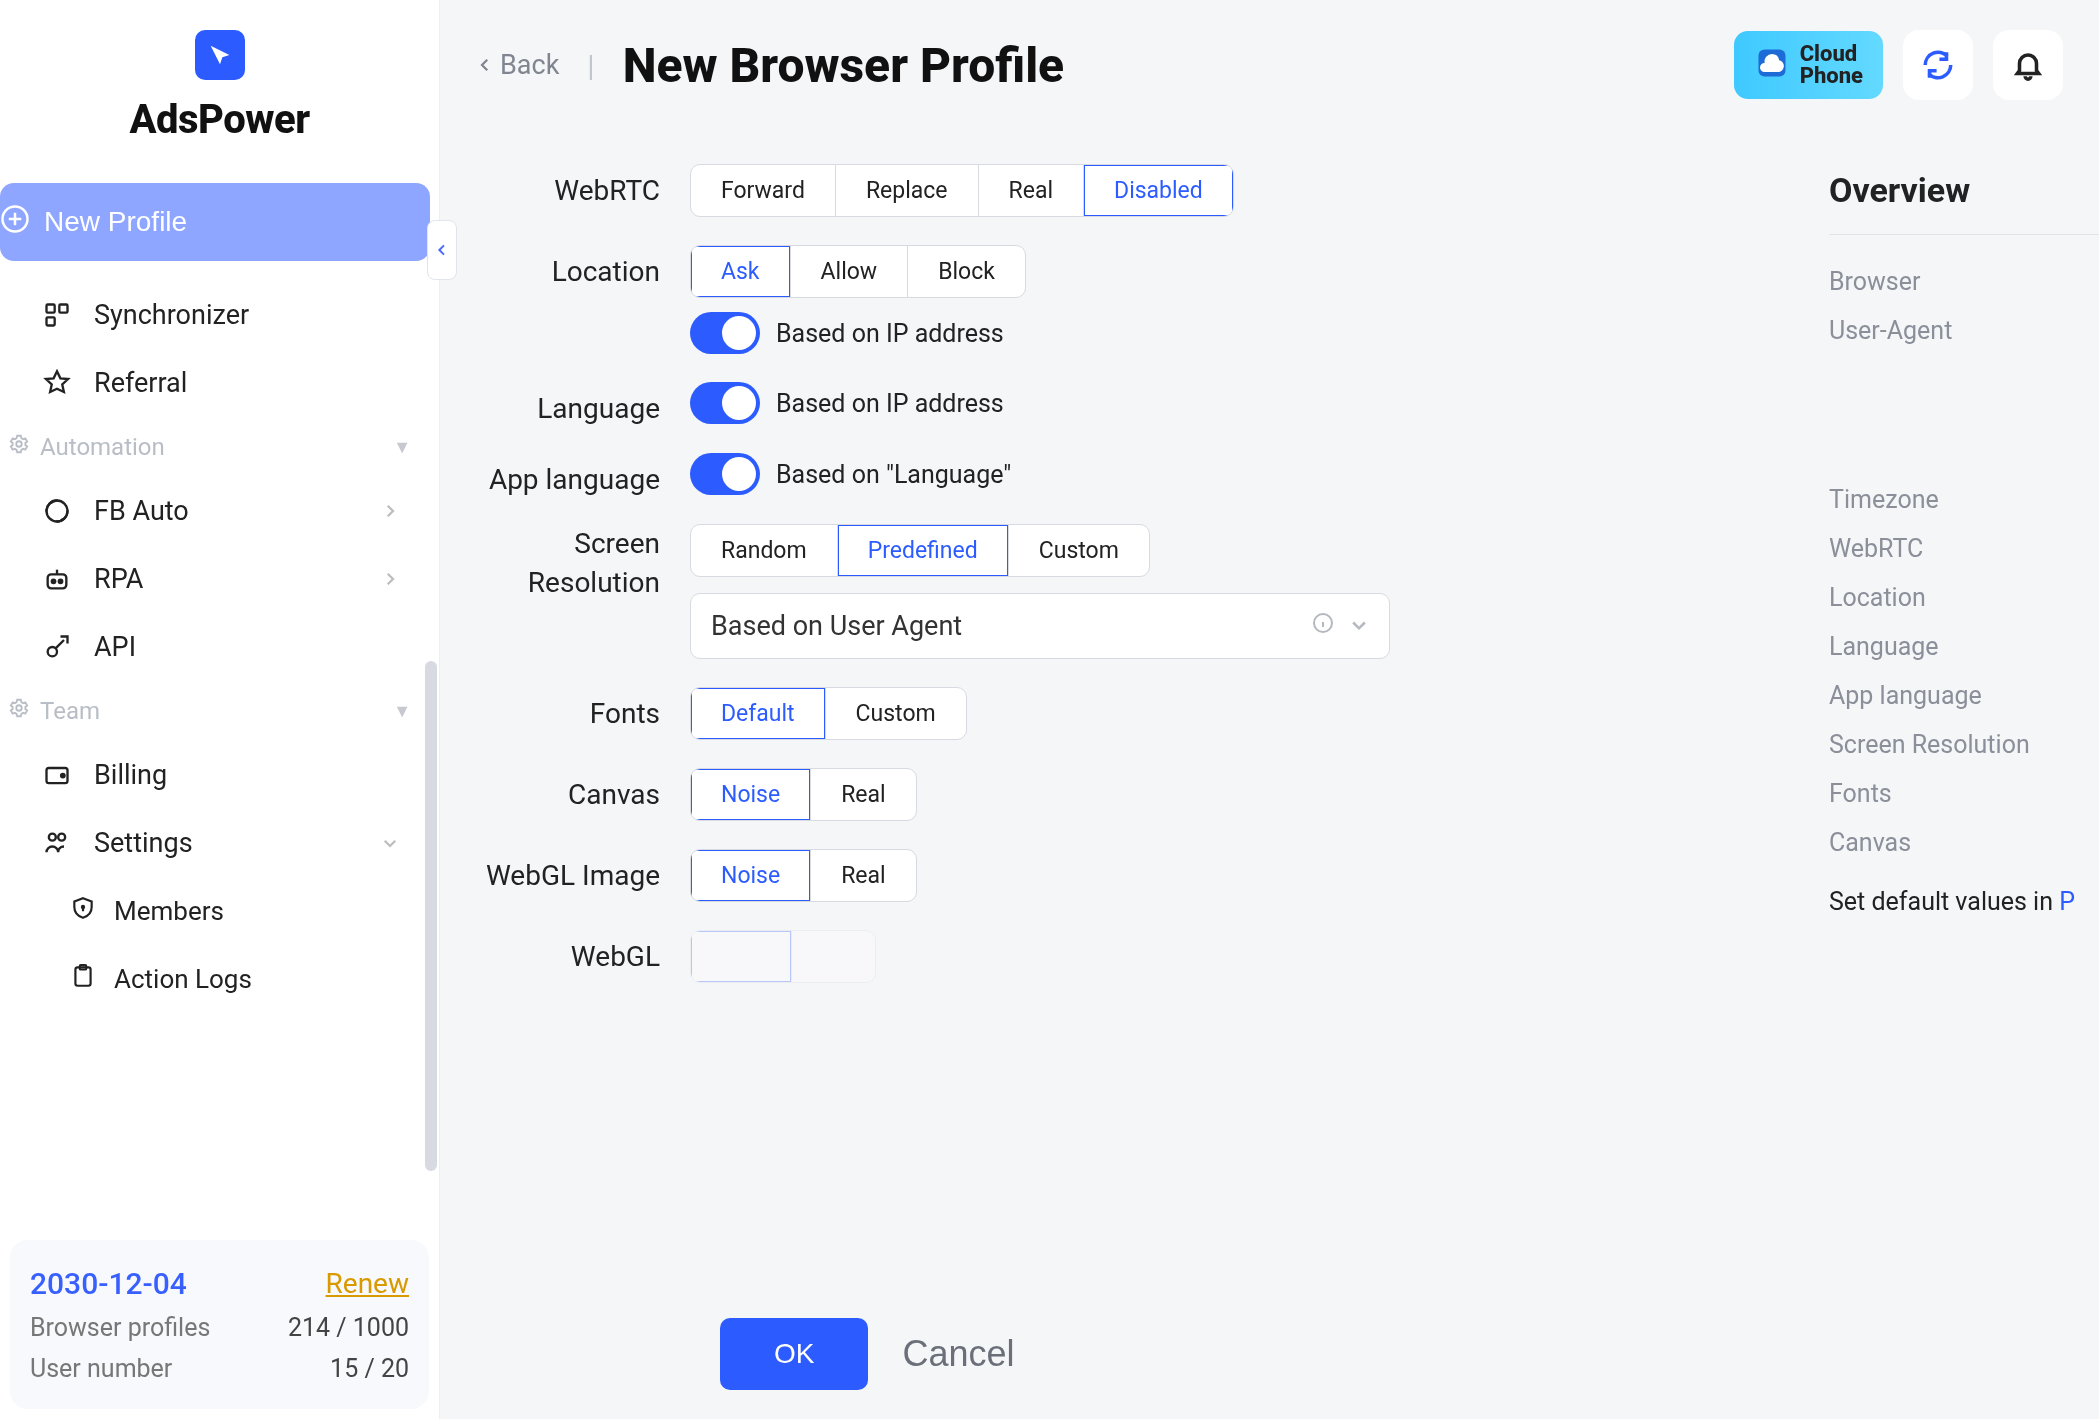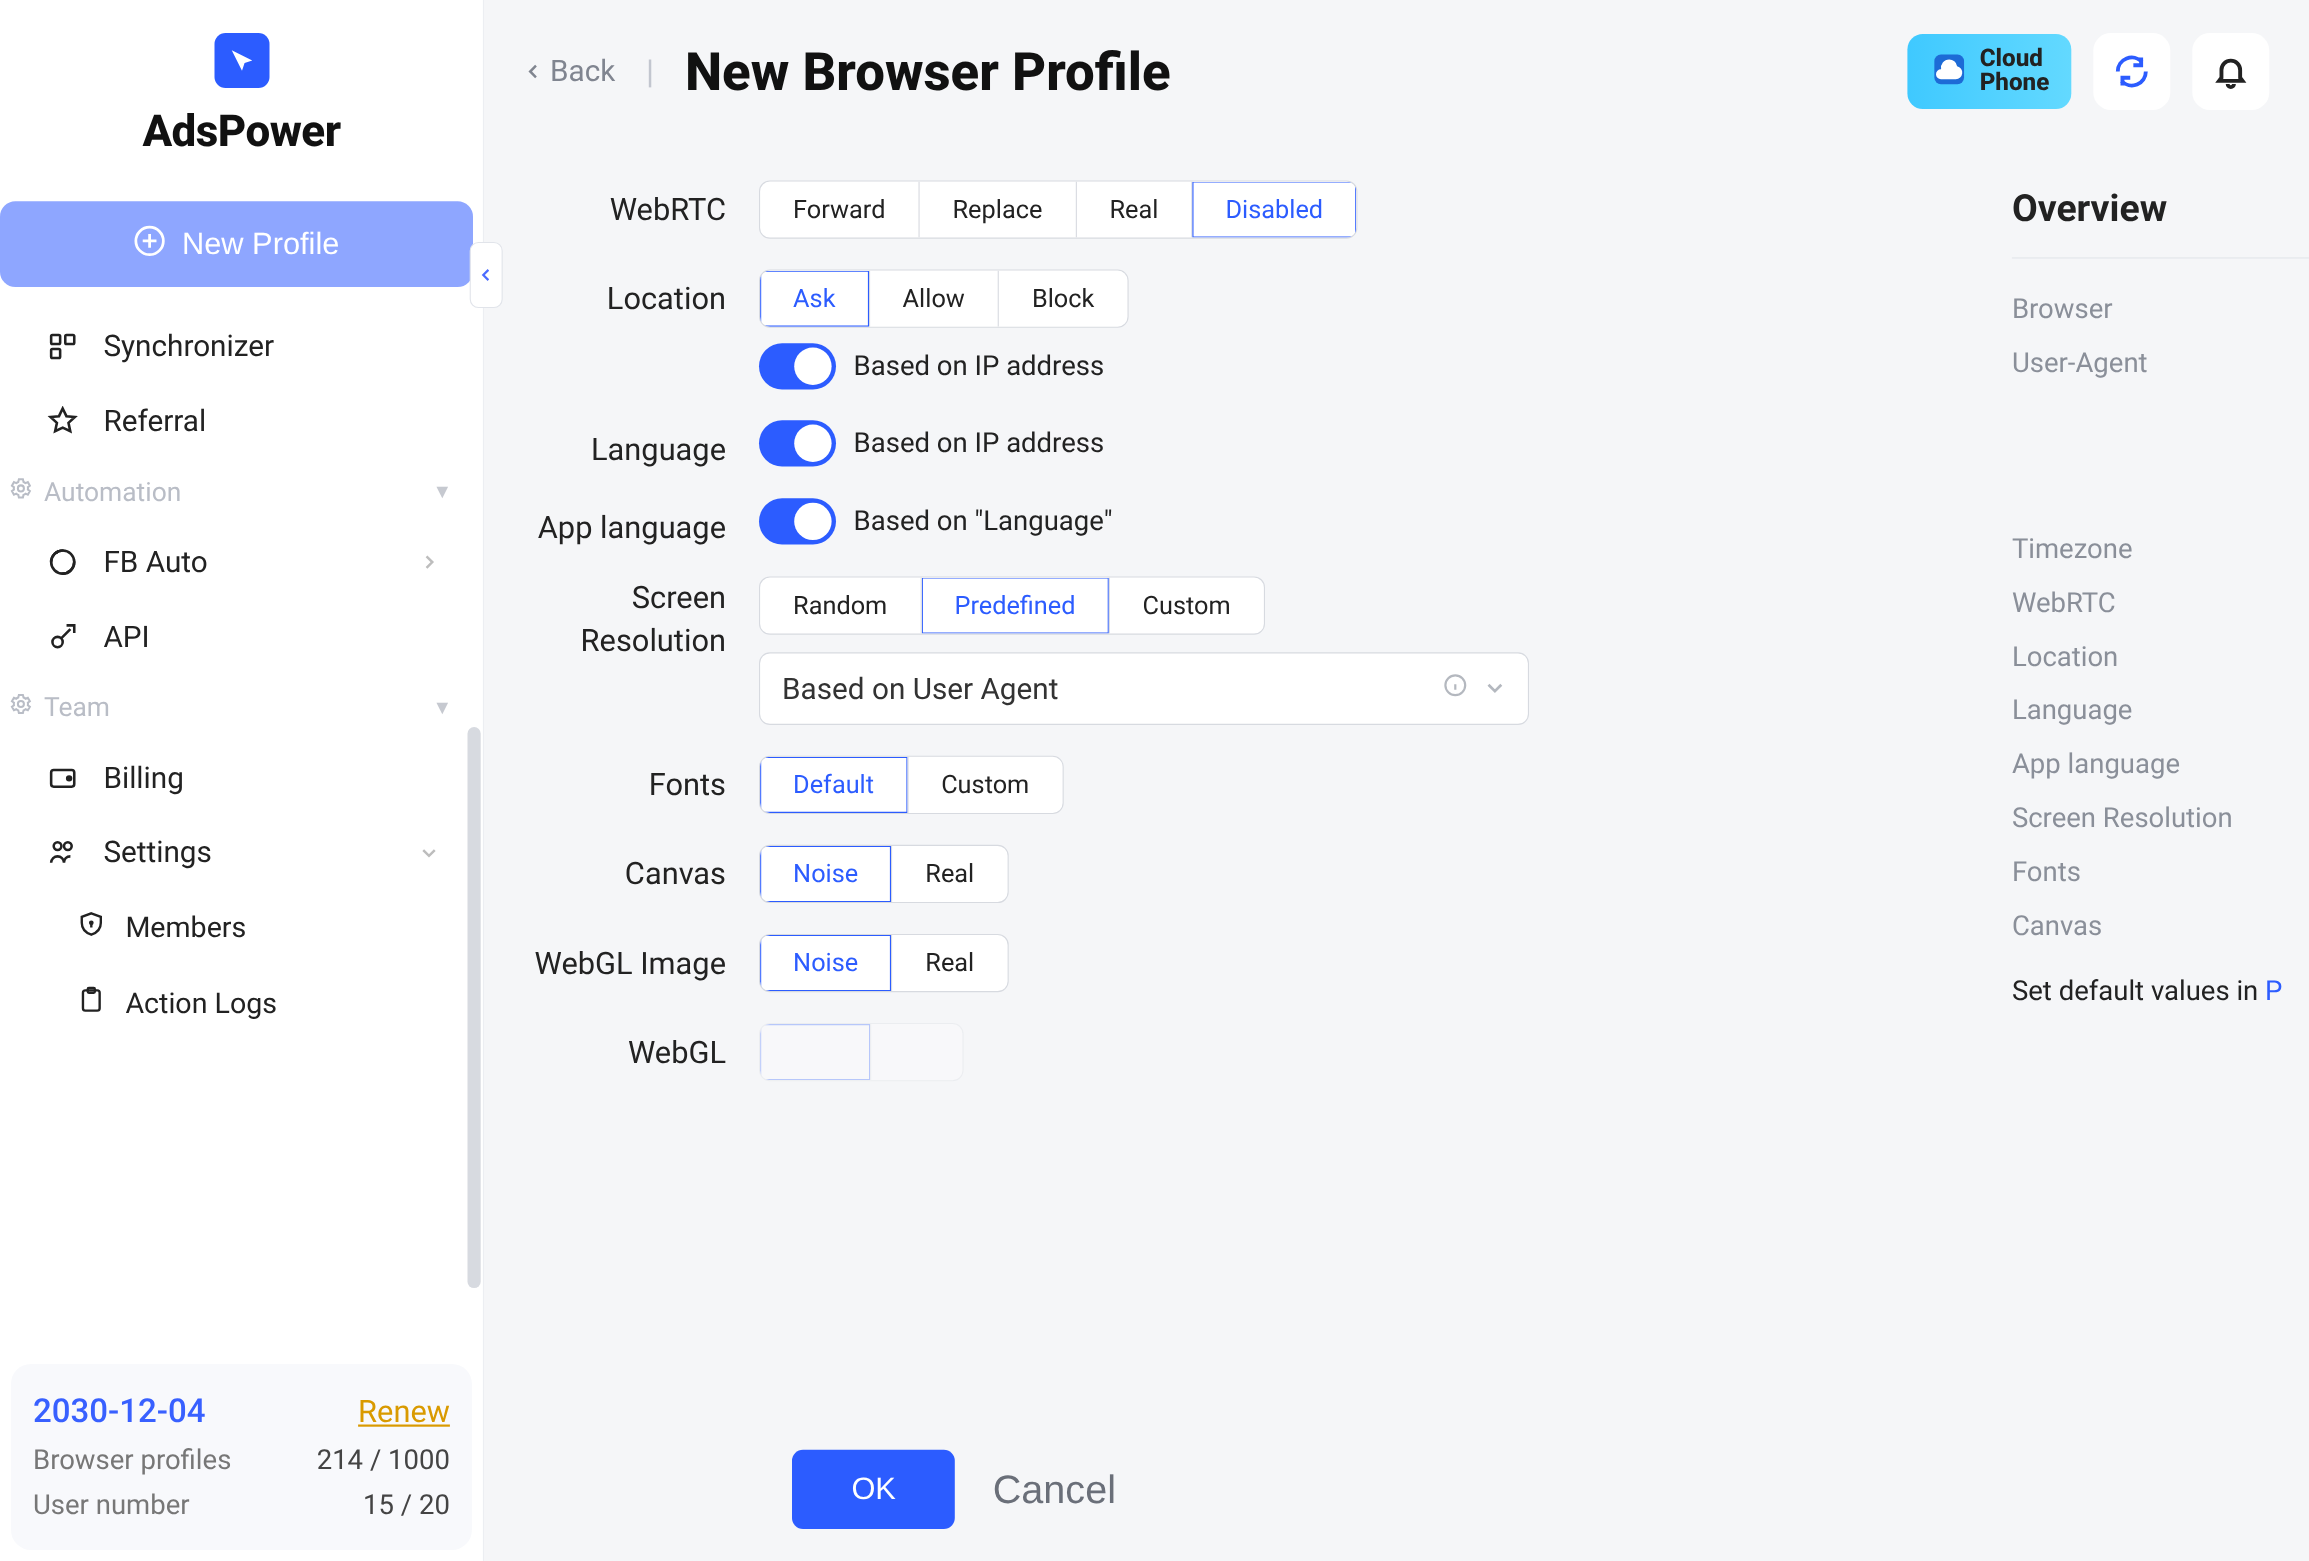--- a/index.html
+++ b/index.html
@@ -44,21 +44,20 @@
   }
   .new-profile-btn {
     margin: 10px 0 20px 0;
     width: 430px;
     height: 78px;
     background: #8ea6ff;
     border: none;
     border-radius: 14px;
     display: flex;
     align-items: center;
-    justify-content: center;
     gap: 14px;
     color: #fff;
     font-size: 28px;
     font-weight: 500;
     cursor: pointer;
   }
   .nav-scroll {
     flex: 1;
     overflow-y: hidden;
     position: relative;
@@ -357,20 +356,36 @@
               </svg>
           </span>
           <span>FB Auto</span>
           <span class="chev">
             <svg width="18" height="18" viewBox="0 0 24 24" fill="none" stroke="#bdbdbd" stroke-width="3">
                 <path d="M9 5l7 7-7 7"></path>
               </svg>
           </span>
         </div>
 
+        <div class="nav-item">
+          <span class="icon-slot">
+            <svg width="28" height="28" viewBox="0 0 24 24" fill="none" stroke="#222" stroke-width="2">
+                <rect x="4" y="8" width="16" height="12" rx="3"></rect>
+                <circle cx="9" cy="14" r="1.5" fill="#222"></circle>
+                <circle cx="15" cy="14" r="1.5" fill="#222"></circle>
+                <path d="M12 8V4"></path>
+              </svg>
+          </span>
+          <span>RPA</span>
+          <span class="chev">
+            <svg width="18" height="18" viewBox="0 0 24 24" fill="none" stroke="#bdbdbd" stroke-width="3">
+                <path d="M9 5l7 7-7 7"></path>
+              </svg>
+          </span>
+        </div>
 
         <div class="nav-item">
           <span class="icon-slot">
             <svg width="28" height="28" viewBox="0 0 24 24" fill="none" stroke="#222" stroke-width="2">
                 <circle cx="8" cy="16" r="4"></circle>
                 <path d="M11 13l7-7M15 3h6v6"></path>
               </svg>
           </span>
           <span>API</span>
         </div>

